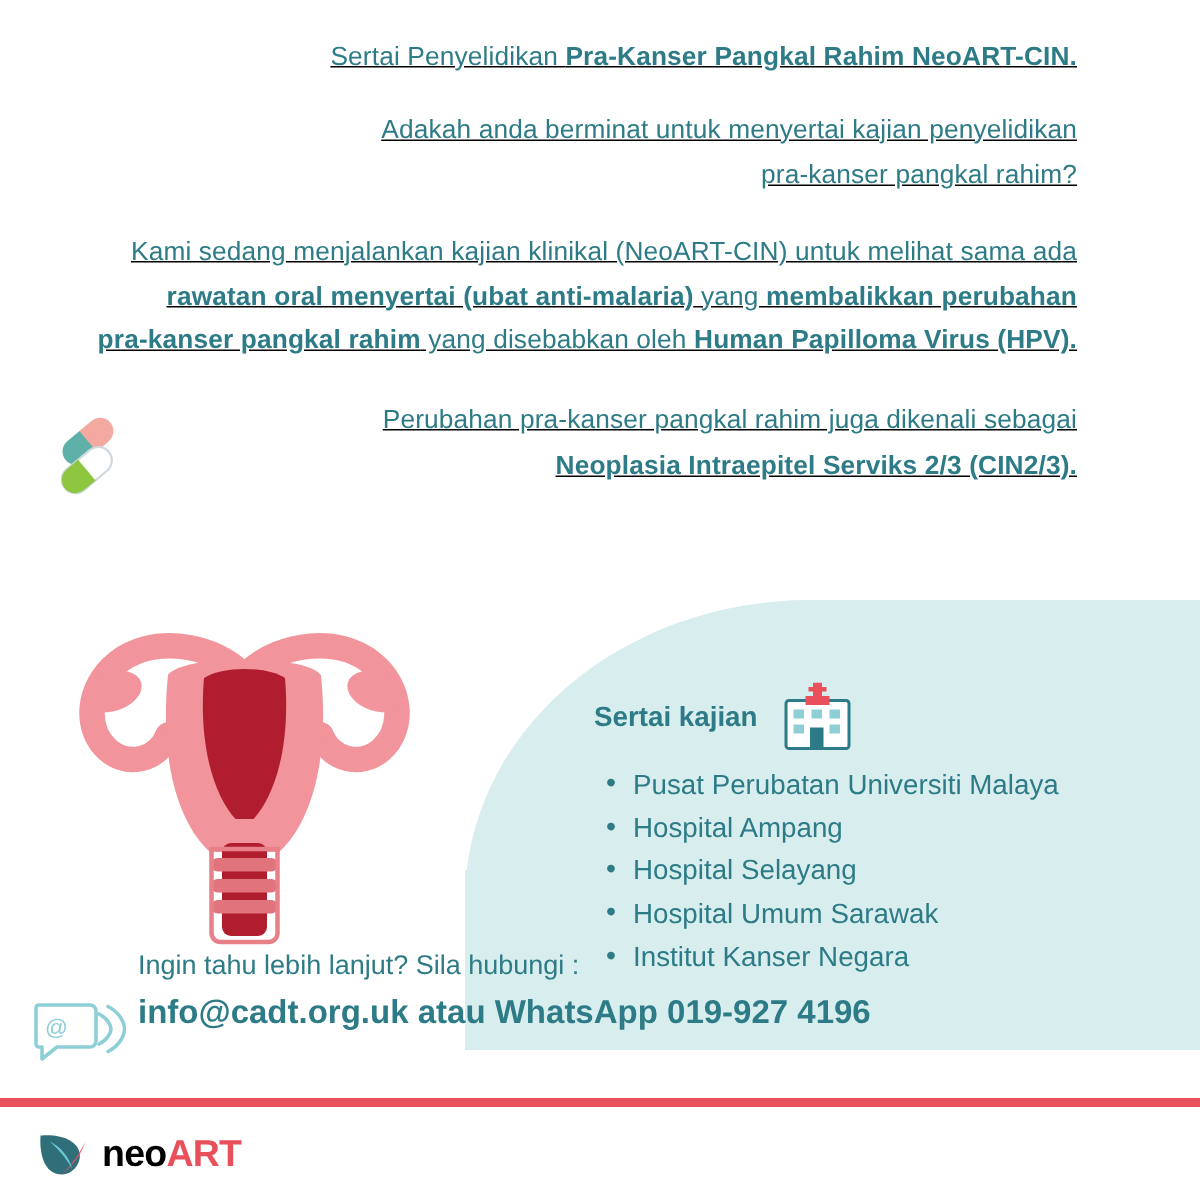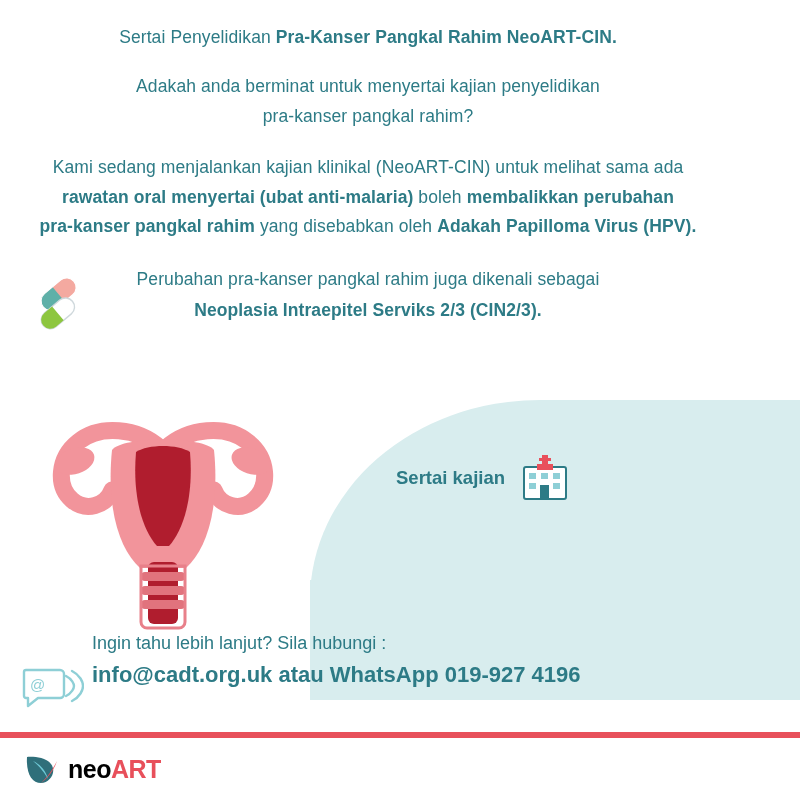--- a/index.html
+++ b/index.html
@@ -42,21 +42,22 @@
     left: 0; bottom: 62px;
     width: 800px; height: 6px;
     background: #e8505b;
   }
   
   .content {
     position: absolute;
     left: 0; top: 0;
     width: 736px;
     padding: 22px 18px 0 18px;
-    text-align: center;
+    text-align: right;
+    text-decoration: underline;
   }
   .line {
     color: #2d7b86;
     font-size: 17.5px;
     line-height: 1.75;
     letter-spacing: 0.1px;
   }
   .line.tight { line-height: 1.7; }
   .b { font-weight: bold; }
 
@@ -153,24 +154,24 @@
 
     <div class="line">
       <span>Sertai Penyelidikan </span><span class="b">Pra-Kanser Pangkal Rahim NeoART-CIN.</span>
     </div>
 
     <div class="line para2">Adakah anda berminat untuk menyertai kajian penyelidikan</div>
     <div class="line">pra-kanser pangkal rahim?</div>
 
     <div class="line para3">Kami sedang menjalankan kajian klinikal (NeoART-CIN) untuk melihat sama ada</div>
     <div class="line tight">
-      <span class="b">rawatan oral menyertai (ubat anti-malaria)</span><span> boleh </span><span class="b">membalikkan perubahan</span>
+      <span class="b">rawatan oral menyertai (ubat anti-malaria)</span><span> yang </span><span class="b">membalikkan perubahan</span>
     </div>
     <div class="line tight">
-      <span class="b">pra-kanser pangkal rahim</span><span> yang disebabkan oleh </span><span class="b">Adakah Papilloma Virus (HPV).</span>
+      <span class="b">pra-kanser pangkal rahim</span><span> yang disebabkan oleh </span><span class="b">Human Papilloma Virus (HPV).</span>
     </div>
 
     <div class="line para4">Perubahan pra-kanser pangkal rahim juga dikenali sebagai</div>
     <div class="line b">Neoplasia Intraepitel Serviks 2/3 (CIN2/3).</div>
   </div>
 
   <svg class="pill-icon" viewBox="0 0 60 58">
     <g transform="rotate(-40 30 20)">
       <rect x="6" y="10" width="40" height="19" rx="9.5" fill="#f4a9a0"></rect>
       <path d="M6 19.5a9.5 9.5 0 0 1 9.5-9.5H26v19H15.5A9.5 9.5 0 0 1 6 19.5z" fill="#5fb0a8"></path>
@@ -214,20 +215,27 @@
         <g fill="#8ecfd6">
           <rect x="10" y="18" width="7" height="6"></rect>
           <rect x="22" y="18" width="7" height="6"></rect>
           <rect x="34" y="18" width="7" height="6"></rect>
           <rect x="10" y="28" width="7" height="6"></rect>
           <rect x="34" y="28" width="7" height="6"></rect>
         </g>
         <rect x="21" y="30" width="9" height="14" fill="#2d7b86"></rect>
       </svg>
     </div>
+    <ul>
+      <li>Pusat Perubatan Universiti Malaya</li>
+      <li>Hospital Ampang</li>
+      <li>Hospital Selayang</li>
+      <li>Hospital Umum Sarawak</li>
+      <li>Institut Kanser Negara</li>
+    </ul>
   </div>
 
   <svg class="contact-icon" viewBox="0 0 62 48">
     <path d="M4 8 h34 a4 4 0 0 1 4 4 v20 a4 4 0 0 1-4 4 H16 L6 44 V36 H4 a2 2 0 0 1-2-2 V10 a2 2 0 0 1 2-2 z" fill="none" stroke="#8ecfd6" stroke-width="2.4" stroke-linejoin="round"></path>
     <text x="8" y="28" font-family="Liberation Sans, sans-serif" font-size="15" fill="#8ecfd6">@</text>
     <path d="M44 14 c6 3 8 8 8 10 c0 2 -2 7 -8 10" fill="none" stroke="#8ecfd6" stroke-width="2.4" stroke-linecap="round"></path>
     <path d="M50 9 c8 4 11 11 11 15 c0 4 -3 11 -11 15" fill="none" stroke="#8ecfd6" stroke-width="2.4" stroke-linecap="round"></path>
   </svg>
 
   <div class="contact">

